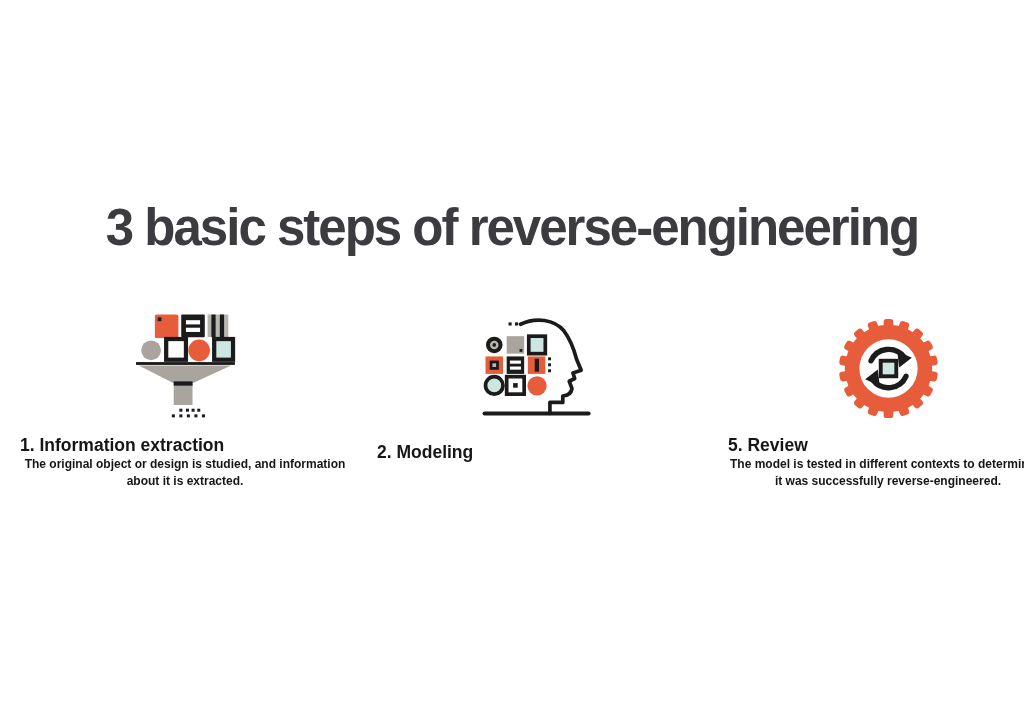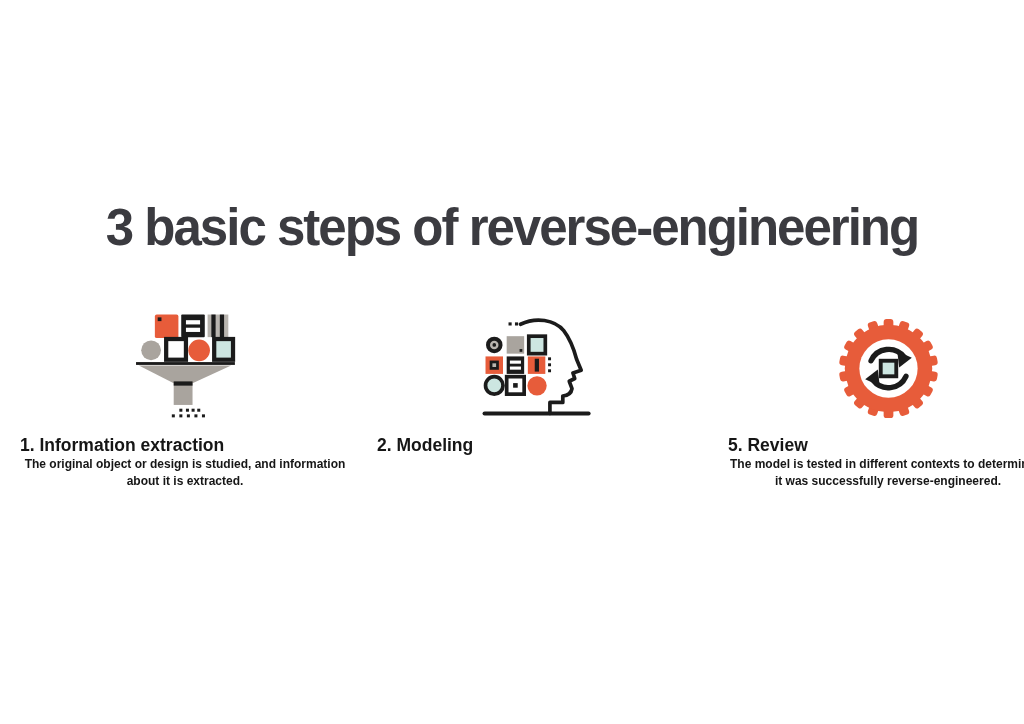--- a/index.html
+++ b/index.html
@@ -29,21 +29,21 @@
     font-weight:700;
     letter-spacing:-2px;
     color:var(--title-color);
   }
   .steps-row{position:absolute;top:293px;left:0;right:0;height:300px;}
   .step{
     position:absolute;top:0;
     display:flex;flex-direction:column;align-items:flex-start;
   }
   .step-1{left:20px;width:330px;}
-  .step-2{left:377px;width:320px;}
+  .step-2{left:377px;width:320px;gap:7px;}
   .step-3{left:728px;width:320px;}
   .icon-box{
     height:127px;width:100%;
     display:flex;align-items:flex-end;justify-content:center;
   }
   .step-heading{
     margin-top:15px;
     font-size:17.5px;
     font-weight:700;
     color:var(--text-color);

